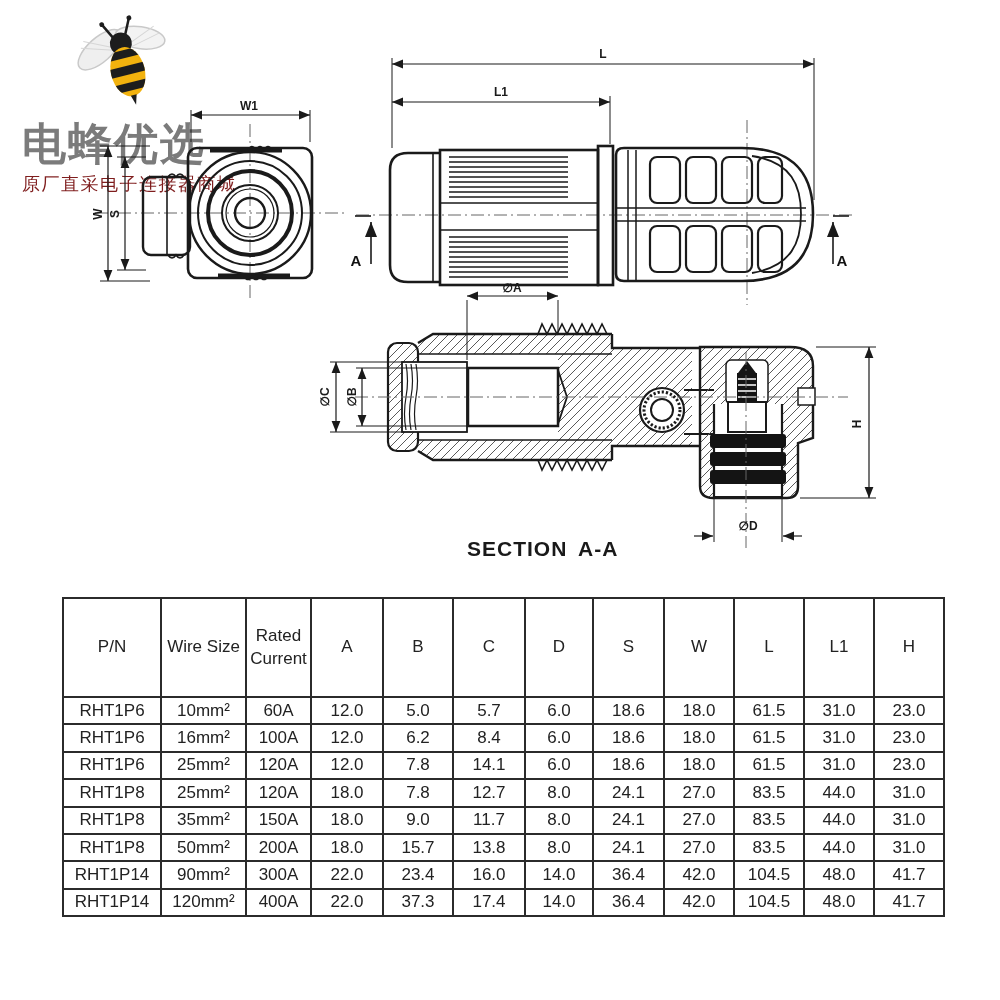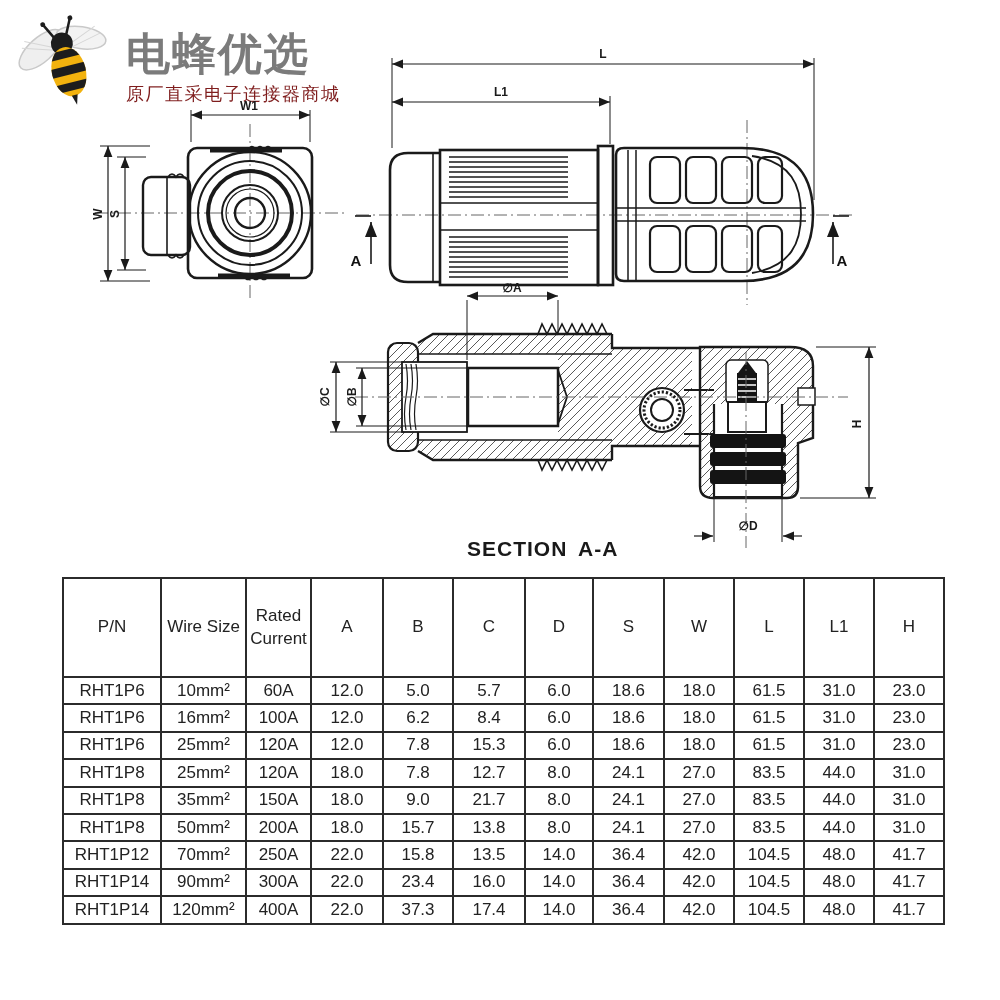--- a/index.html
+++ b/index.html
@@ -1,32 +1,32 @@
 <!DOCTYPE html>
 <html><head>
 <meta charset="utf-8">
 <style>
   html,body{margin:0;padding:0;}
   body{
     width:1000px;height:1000px;background:#ffffff;position:relative;
     font-family:"Liberation Sans",sans-serif;color:#2a2a2a;overflow:hidden;
   }
   
-  .logo{position:absolute;left:14px;top:10px;display:flex;align-items:flex-end;}
+  .logo{position:absolute;left:14px;top:10px;display:flex;align-items:center;flex-direction:column;}
   .logo svg{width:104px;height:96px;}
   .logo-text{margin-left:8px;padding-top:14px;}
   .logo-title{font-size:44px;font-weight:700;color:#7b7b7b;letter-spacing:2px;line-height:1.1;}
   .logo-subtitle{font-size:18px;color:#7f1d1d;letter-spacing:1.5px;margin-top:4px;}
   
   .drawing{position:absolute;left:0;top:0;width:1000px;height:570px;}
   .dimlbl{font-family:"Liberation Sans",sans-serif;font-size:12px;font-weight:700;fill:#1a1a1a;}
   .cutlbl{font-family:"Liberation Sans",sans-serif;font-size:15px;font-weight:700;fill:#111;}
   .sectlbl{font-family:"Liberation Sans",sans-serif;font-size:21px;font-weight:600;fill:#191919;letter-spacing:1px;}
   
-  .spec-table-wrap{position:absolute;left:62px;top:577px;}
+  .spec-table-wrap{position:absolute;left:62px;top:597px;}
   table.spec{border-collapse:collapse;table-layout:fixed;width:881px;background:#fff;}
   table.spec th,table.spec td{
     border:2px solid #2b2b2b;text-align:center;vertical-align:middle;
     font-size:17px;font-weight:400;color:#222;padding:0 2px;
     overflow:hidden;
   }
   table.spec th{height:97px;font-weight:400;word-break:break-all;line-height:1.35;}
   table.spec td{height:25.4px;white-space:nowrap;}
 </style>
 </head>
@@ -286,21 +286,21 @@
           <td>61.5</td>
           <td>31.0</td>
           <td>23.0</td>
         </tr>
         <tr>
           <td>RHT1P6</td>
           <td>25mm²</td>
           <td>120A</td>
           <td>12.0</td>
           <td>7.8</td>
-          <td>15.3</td>
+          <td>14.1</td>
           <td>6.0</td>
           <td>18.6</td>
           <td>18.0</td>
           <td>61.5</td>
           <td>31.0</td>
           <td>23.0</td>
         </tr>
         <tr>
           <td>RHT1P8</td>
           <td>25mm²</td>
@@ -314,55 +314,41 @@
           <td>83.5</td>
           <td>44.0</td>
           <td>31.0</td>
         </tr>
         <tr>
           <td>RHT1P8</td>
           <td>35mm²</td>
           <td>150A</td>
           <td>18.0</td>
           <td>9.0</td>
-          <td>21.7</td>
+          <td>11.7</td>
           <td>8.0</td>
           <td>24.1</td>
           <td>27.0</td>
           <td>83.5</td>
           <td>44.0</td>
           <td>31.0</td>
         </tr>
         <tr>
           <td>RHT1P8</td>
           <td>50mm²</td>
           <td>200A</td>
           <td>18.0</td>
           <td>15.7</td>
           <td>13.8</td>
           <td>8.0</td>
           <td>24.1</td>
           <td>27.0</td>
           <td>83.5</td>
           <td>44.0</td>
           <td>31.0</td>
-        </tr>
-        <tr>
-          <td>RHT1P12</td>
-          <td>70mm²</td>
-          <td>250A</td>
-          <td>22.0</td>
-          <td>15.8</td>
-          <td>13.5</td>
-          <td>14.0</td>
-          <td>36.4</td>
-          <td>42.0</td>
-          <td>104.5</td>
-          <td>48.0</td>
-          <td>41.7</td>
         </tr>
         <tr>
           <td>RHT1P14</td>
           <td>90mm²</td>
           <td>300A</td>
           <td>22.0</td>
           <td>23.4</td>
           <td>16.0</td>
           <td>14.0</td>
           <td>36.4</td>

